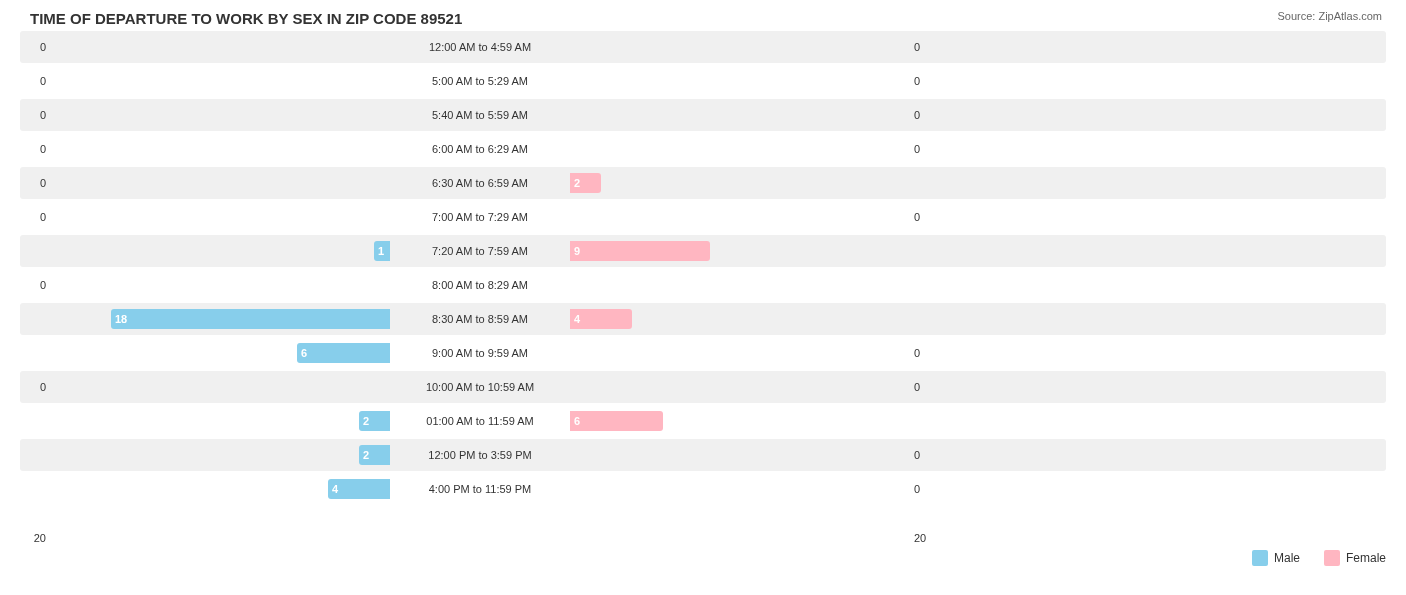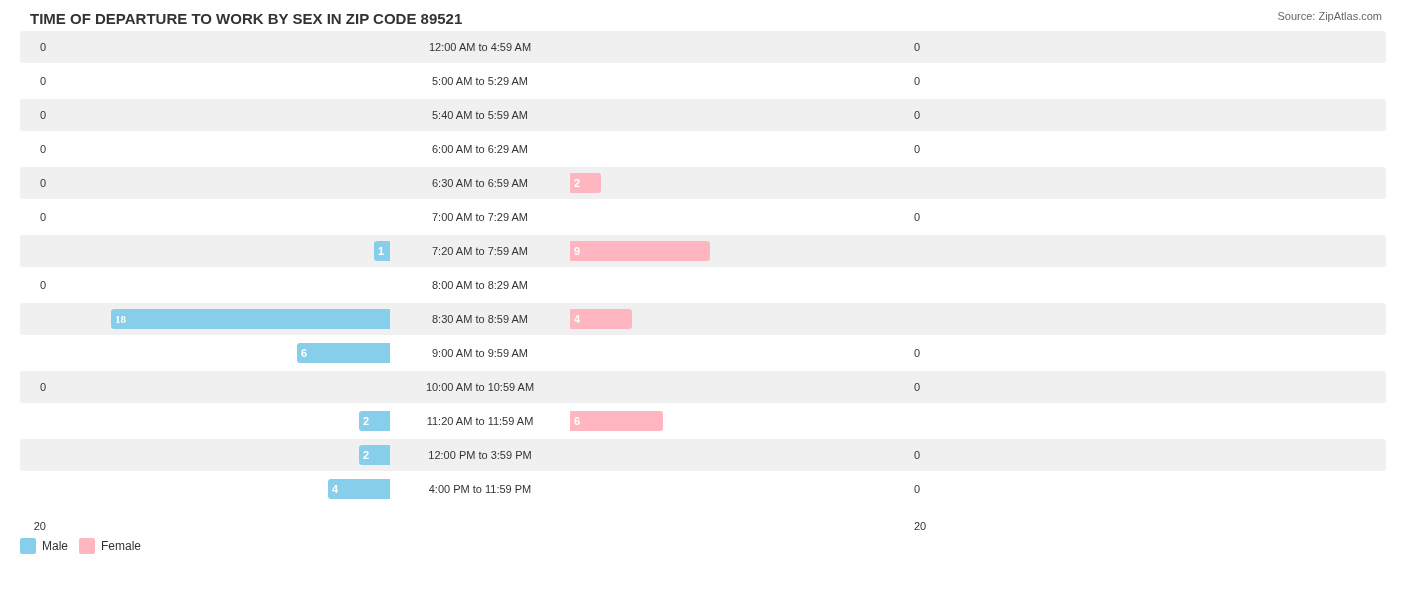--- a/index.html
+++ b/index.html
@@ -101,21 +101,21 @@
       width: 30px;
       text-align: left;
       font-size: 11px;
       color: #333;
       padding-left: 4px;
       flex-shrink: 0;
     }
     .axis-row {
       display: flex;
       align-items: center;
-      margin-top: 4px;
+      margin-top: 16px;
     }
     .axis-left {
       width: 30px;
       text-align: right;
       font-size: 11px;
       color: #333;
       padding-right: 4px;
     }
     .axis-bar-left {
       width: 340px;
@@ -132,23 +132,23 @@
     }
     .axis-right {
       width: 30px;
       text-align: left;
       font-size: 11px;
       color: #333;
       padding-left: 4px;
     }
     .legend {
       display: flex;
-      justify-content: flex-start;
-      align-items: center;
-      gap: 11px;
+      justify-content: flex-end;
+      align-items: center;
+      gap: 24px;
       margin-top: 6px;
       font-size: 12px;
       color: #333;
     }
     .legend-item {
       display: flex;
       align-items: center;
       gap: 6px;
     }
     .legend-box {
@@ -289,21 +289,21 @@
       <div class="bar-male" style="width:0px; position:relative;">
         
       </div>
     </div>
     <div class="label-center">8:00 AM to 8:29 AM</div>
     <div class="right-val"></div>
   </div>
       <div class="row">
     <div class="left-val"></div>
     <div class="bar-left-container">
-      <div class="bar-male" style="width:279px; position:relative;font-family:Liberation Serif, serif;">
+      <div class="bar-male" style="width:279px; position:relative;">
         <span class="bar-male-label-inside" style="position:absolute; left:4px; font-size:11px; color:#fff; font-weight:bold;">18</span>
       </div>
     </div>
     <div class="label-center">8:30 AM to 8:59 AM</div>
     <div class="bar-right-container">
       <div class="bar-female" style="width:62px; position:relative;">
         <span class="bar-female-label-inside" style="position:absolute; left:4px; font-size:11px; color:#fff; font-weight:bold;">4</span>
       </div>
     </div>
     <div class="right-val"></div>
@@ -338,21 +338,21 @@
     </div>
     <div class="right-val">0</div>
   </div>
       <div class="row">
     <div class="left-val"></div>
     <div class="bar-left-container">
       <div class="bar-male" style="width:31px; position:relative;">
         <span class="bar-male-label-inside" style="position:absolute; left:4px; font-size:11px; color:#fff; font-weight:bold;">2</span>
       </div>
     </div>
-    <div class="label-center">11:20 AM to 11:59 AM</div>
+    <div class="label-center">01:00 AM to 11:59 AM</div>
     <div class="bar-right-container">
       <div class="bar-female" style="width:93px; position:relative;">
         <span class="bar-female-label-inside" style="position:absolute; left:4px; font-size:11px; color:#fff; font-weight:bold;">6</span>
       </div>
     </div>
     <div class="right-val"></div>
   </div>
       <div class="row">
     <div class="left-val"></div>
     <div class="bar-left-container">

